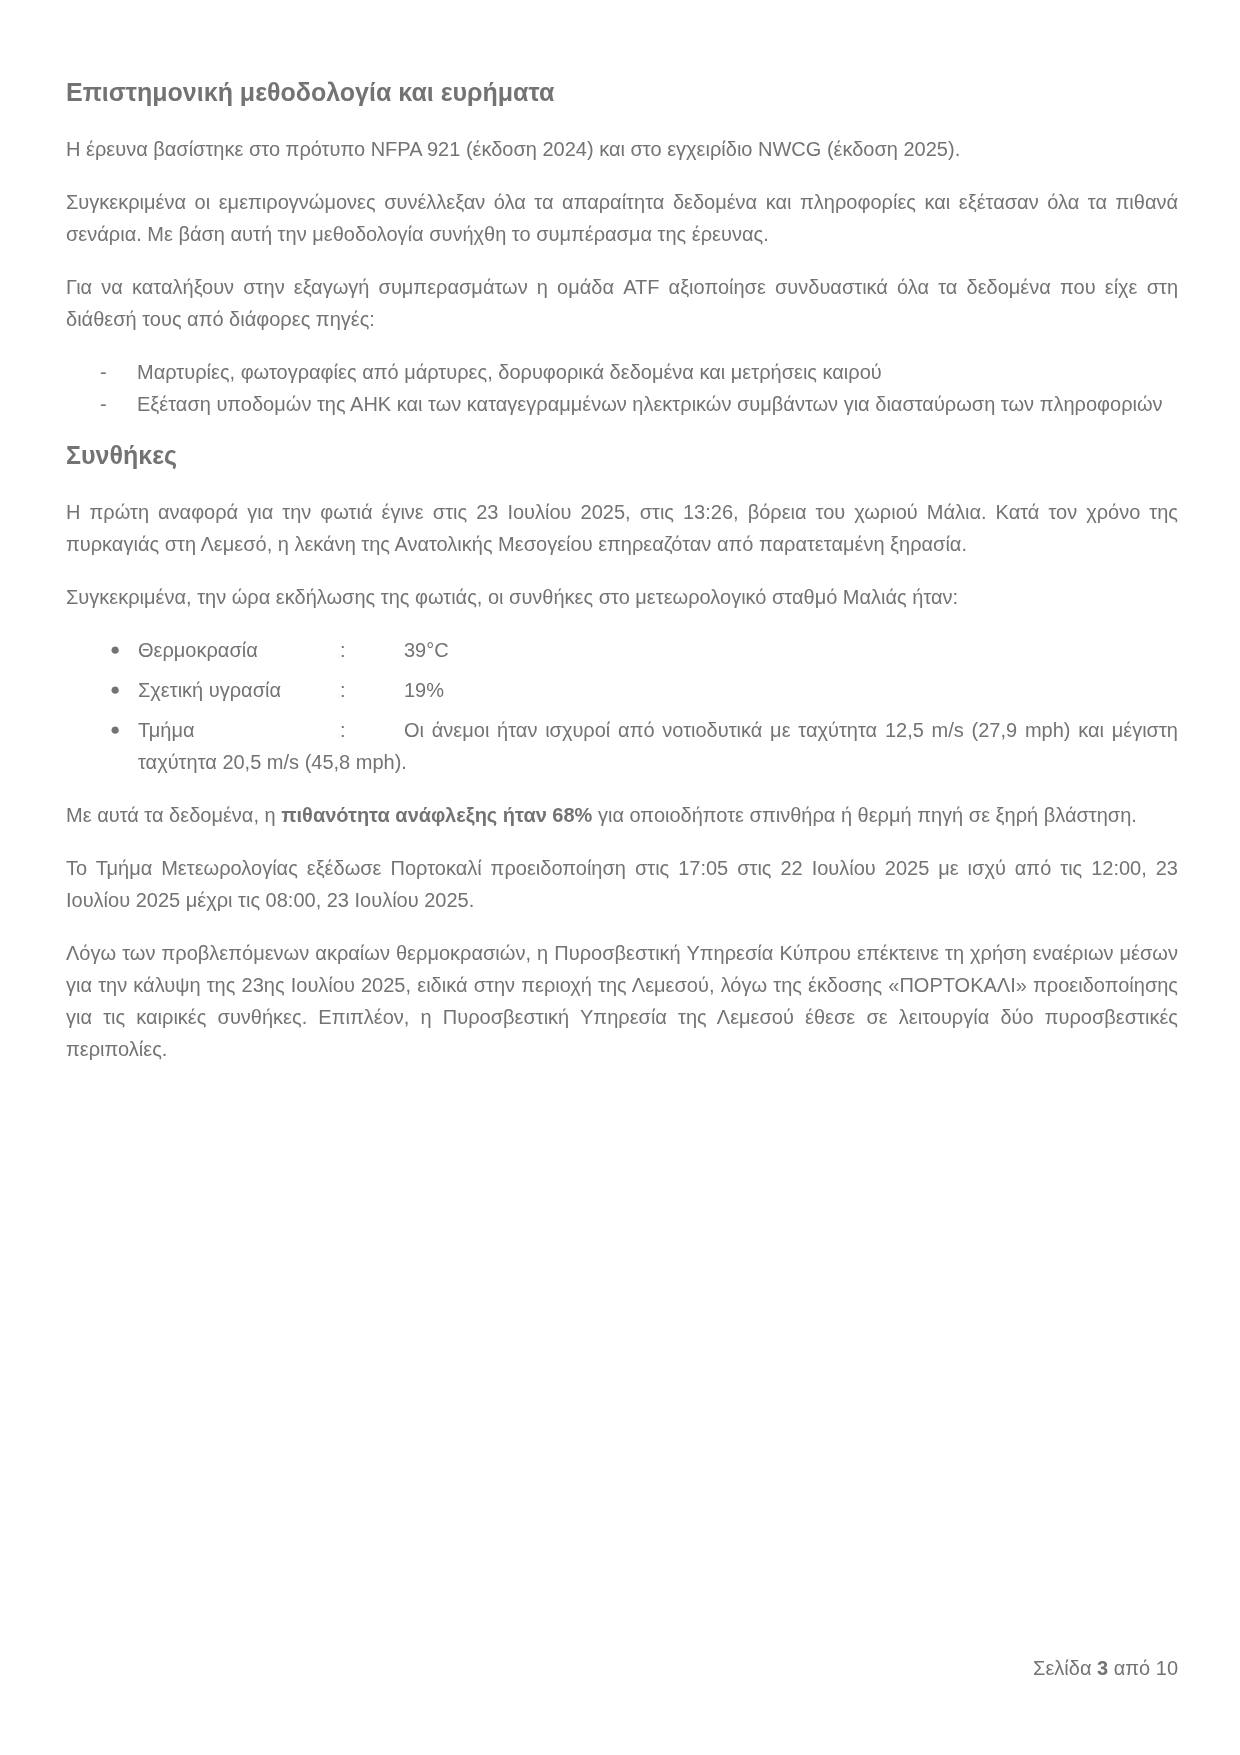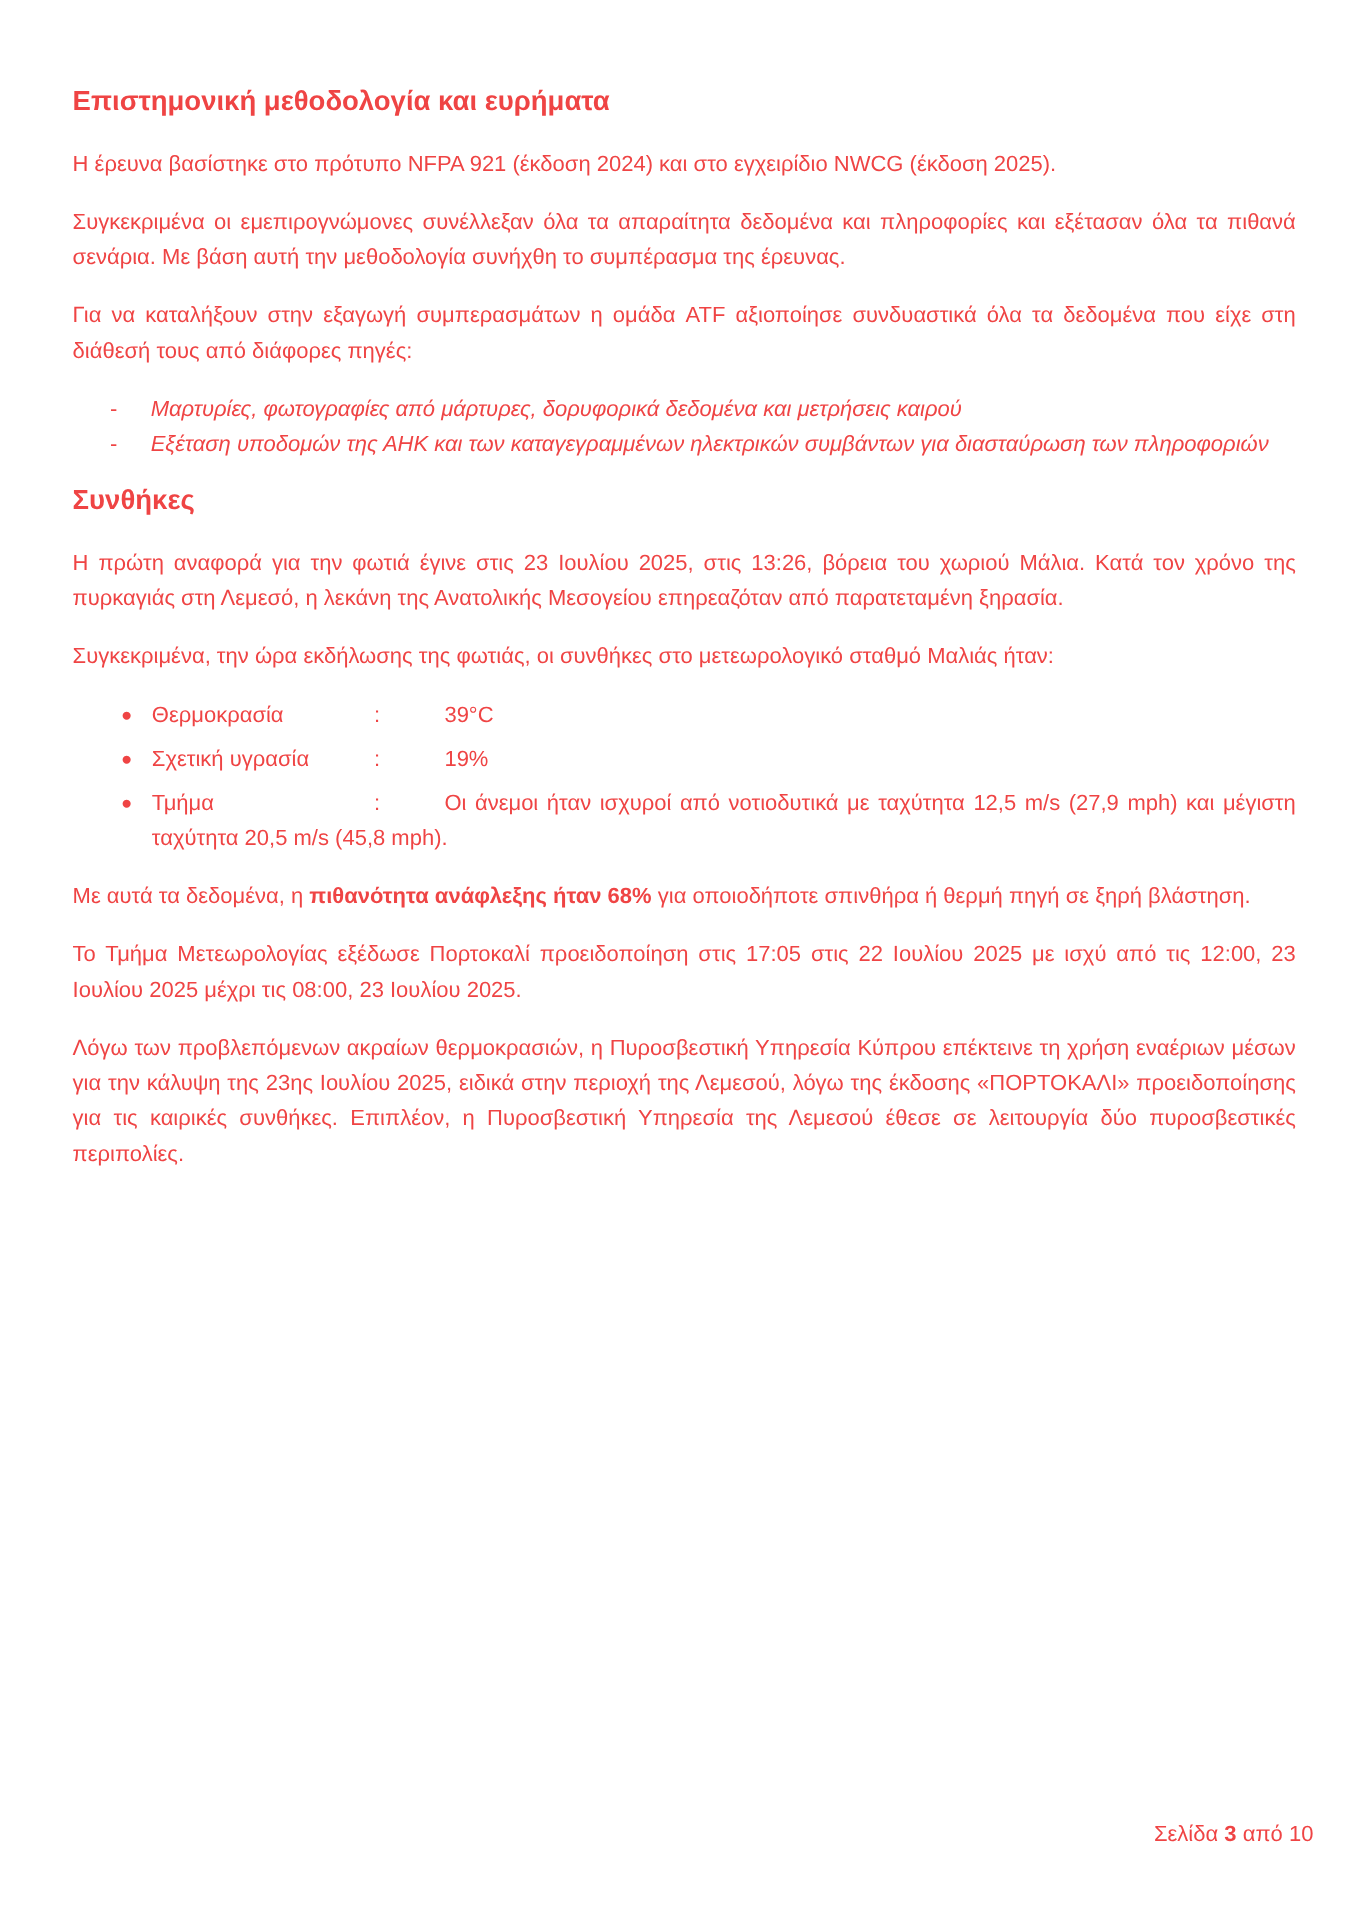--- a/index.html
+++ b/index.html
@@ -6,21 +6,21 @@
     margin: 0;
     padding: 0;
     background: #ffffff;
   }
   .page {
     position: relative;
     width: 1240px;
     min-height: 1755px;
     box-sizing: border-box;
     background: #ffffff;
-    color: #ef4444;
+    color: #737373;
     font-family: "Liberation Sans", "DejaVu Sans", sans-serif;
     font-size: 20px;
     line-height: 32px;
     padding: 78px 62px 0 66px;
   }
   h1.doc-heading {
     font-size: 25px;
     line-height: 29px;
     font-weight: bold;
     margin: 0 0 26px 0;
@@ -39,21 +39,20 @@
   .dash-item {
     display: flex;
     margin: 0 0 0 34px;
   }
   .dash-item .marker {
     flex: 0 0 37px;
   }
   .dash-item .li-text {
     flex: 1 1 auto;
     text-align: justify;
-    font-style: italic;
   }
   .dot-list {
     margin-top: 12px;
   }
   .dot-item {
     display: flex;
     margin: 0 0 8px 44px;
   }
   .dot-item .marker {
     flex: 0 0 28px;
@@ -67,21 +66,21 @@
     display: inline-block;
     width: 202px;
   }
   .cond-colon {
     display: inline-block;
     width: 64px;
   }
   .footer {
     position: absolute;
     top: 1652px;
-    right: 46px;
+    right: 62px;
     font-size: 20px;
     line-height: 32px;
     text-align: right;
   }
   strong { font-weight: bold; }
 </style>
 </head>
 <body>
 
 <div class="page">

